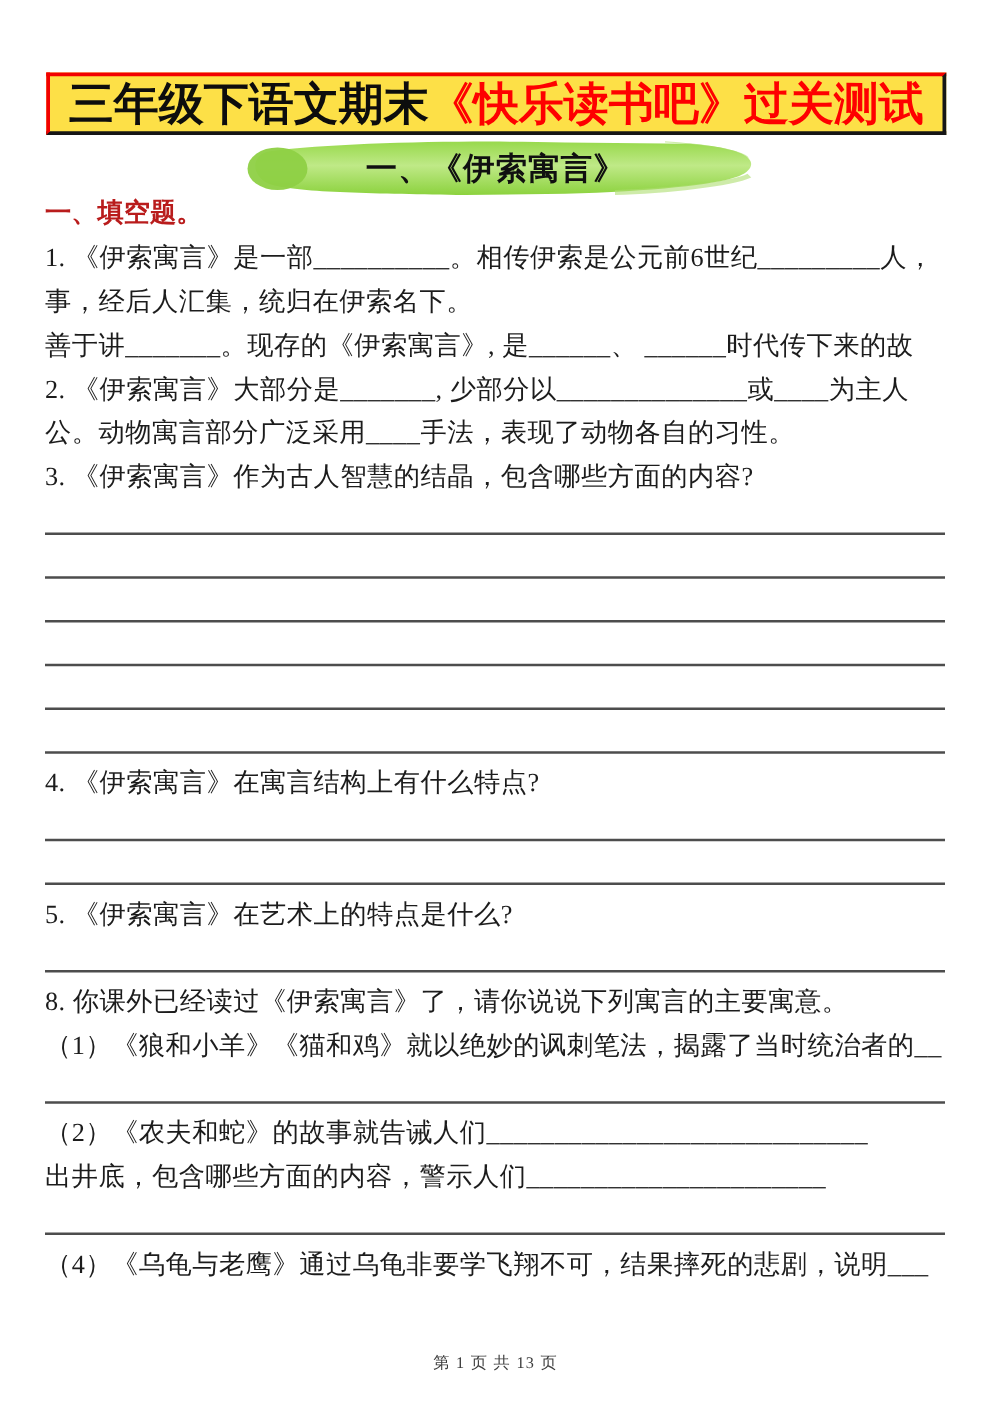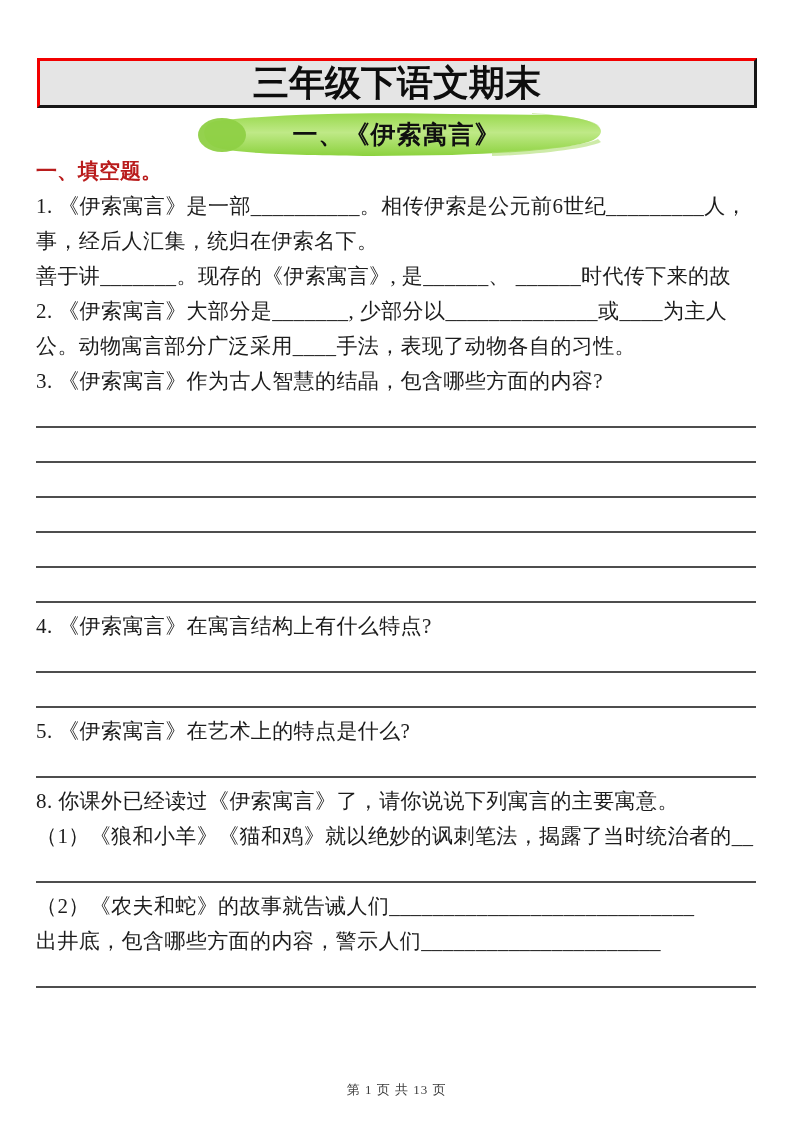--- a/index.html
+++ b/index.html
@@ -4,21 +4,21 @@
 <style>
   html,body{margin:0;padding:0;}
   body{
     width:793px;height:1122px;position:relative;background:#ffffff;
     font-family:"Liberation Serif","DejaVu Serif",serif;overflow:hidden;
   }
   
   .banner{
     position:absolute;left:37px;top:58px;width:720px;height:50px;
     box-sizing:border-box;
-    background:#e5e5e5;
+    background:#fde047;
     border-style:solid;border-width:3px;
     border-color:#f20000 #161616 #161616 #f20000;
     display:flex;align-items:center;justify-content:center;
     white-space:nowrap;
     font-family:"Liberation Sans","DejaVu Sans",sans-serif;
     font-weight:700;font-size:36px;letter-spacing:0px;
   }
   .banner .t-black{color:#0d0d0d;}
   .banner .t-red{color:#fe0000;}
   
@@ -54,20 +54,21 @@
   .footer{
     position:absolute;left:0;top:1081px;width:793px;text-align:center;
     font-size:13px;color:#3d3d3d;letter-spacing:1px;
   }
 </style>
 </head>
 <body>
 
 <div class="banner">
   <span class="t-black">三年级下语文期末</span>
+    <span class="t-red">《快乐读书吧》过关测试</span>
 </div>
 
 <div class="section-header">
   <div class="brush-wrap">
     <svg width="410" height="50" viewBox="0 0 410 50">
       <defs>
         <linearGradient id="bg1" x1="0" y1="0" x2="0" y2="1">
           <stop offset="0%" stop-color="#98d94c"></stop>
           <stop offset="45%" stop-color="#bfe987"></stop>
           <stop offset="100%" stop-color="#8cd23e"></stop>
@@ -100,15 +101,16 @@
     <div class="blk blk-rule"></div>
     <div class="blk blk-rule"></div>
     <div class="blk blk-text">5. 《伊索寓言》在艺术上的特点是什么?</div>
     <div class="blk blk-rule"></div>
     <div class="blk blk-text">8. 你课外已经读过《伊索寓言》了，请你说说下列寓言的主要寓意。</div>
     <div class="blk blk-text">（1）《狼和小羊》《猫和鸡》就以绝妙的讽刺笔法，揭露了当时统治者的__</div>
     <div class="blk blk-rule"></div>
     <div class="blk blk-text">（2）《农夫和蛇》的故事就告诫人们____________________________</div>
     <div class="blk blk-text">出井底，包含哪些方面的内容，警示人们______________________</div>
     <div class="blk blk-rule"></div>
+    <div class="blk blk-text">（4）《乌龟与老鹰》通过乌龟非要学飞翔不可，结果摔死的悲剧，说明___</div>
   </div>
 
 <div class="footer">第 1 页 共 13 页</div>
 
 </body></html>

